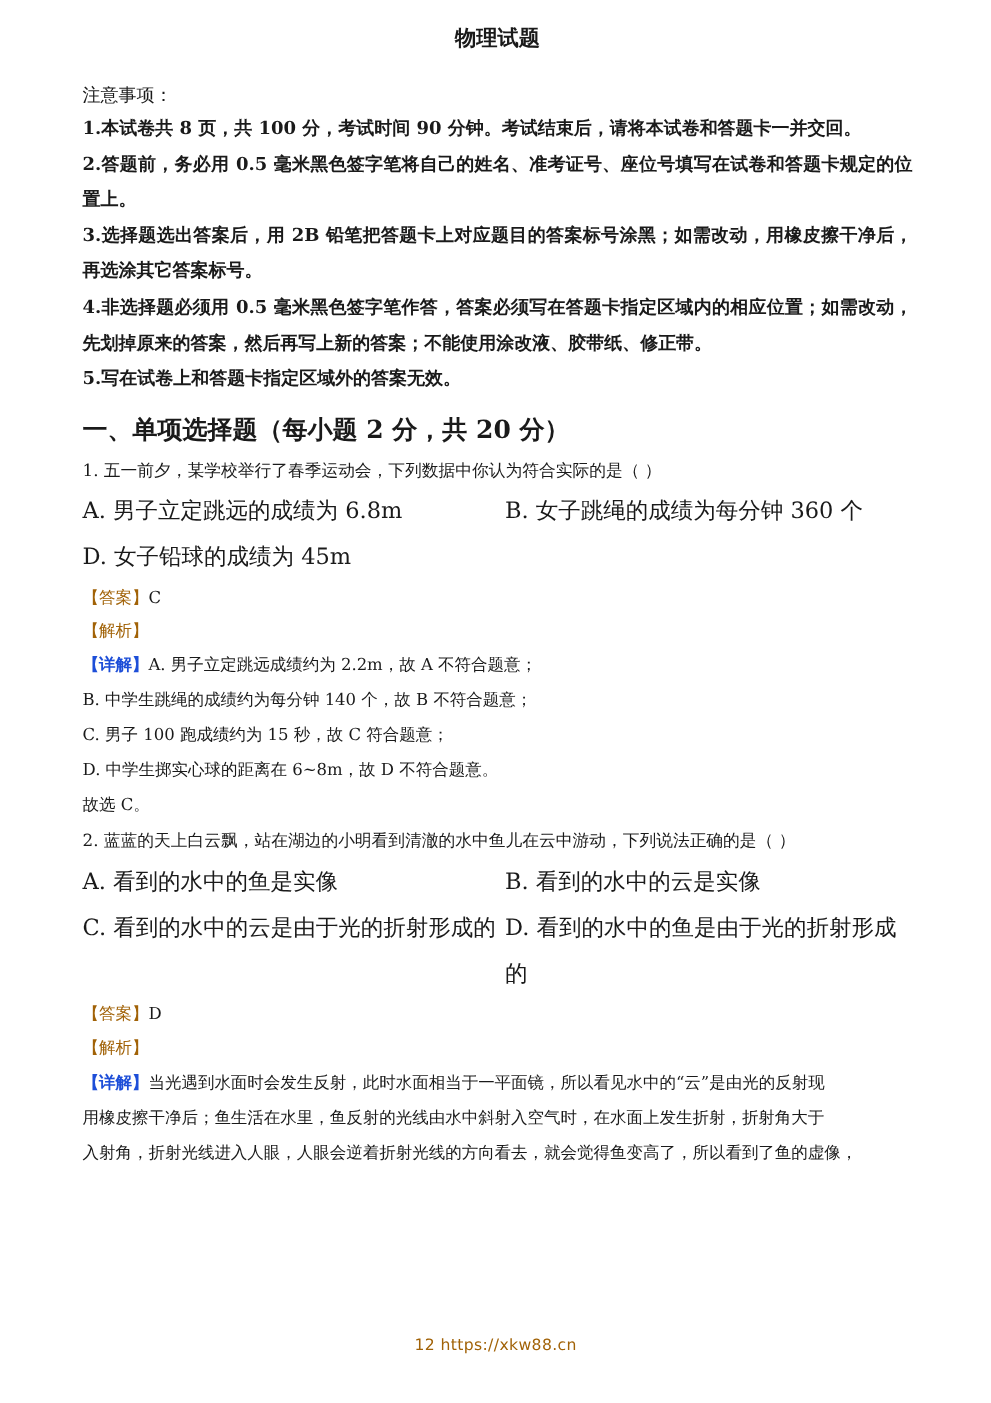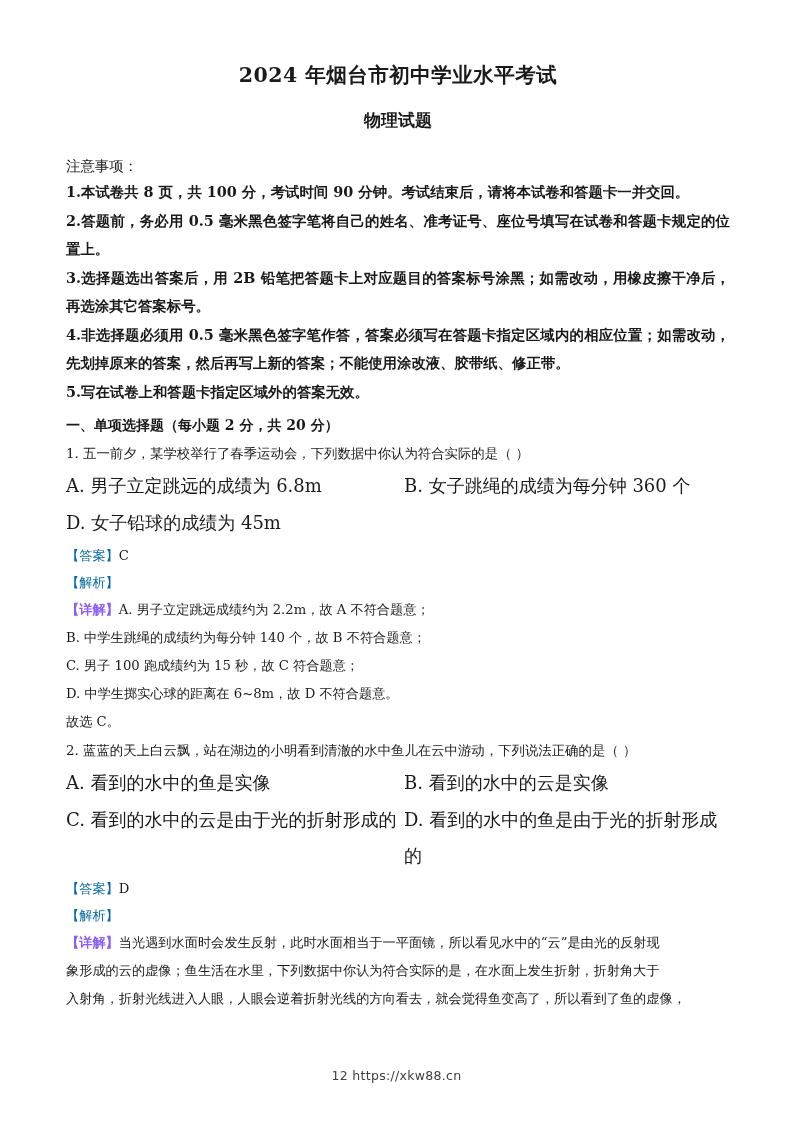--- a/index.html
+++ b/index.html
@@ -64,21 +64,21 @@
     font-size: 14.4px;
     font-weight: bold;
     line-height: 1.98;
     margin: 0;
     text-align: justify;
     text-justify: inter-ideograph;
   }
 
   
   .section-heading {
-    font-size: 14px;
+    font-size: 20px;
     font-weight: bold;
     line-height: 1.95;
     margin: 6px 0 0 0;
   }
 
   
   .question {
     margin-top: 2px;
   }
   .q-stem {
@@ -103,32 +103,32 @@
   .opt.col-left  { width: 338px; flex: 0 0 338px; }
   .opt.col-right { flex: 1 1 auto; }
 
   
   .ans-line, .ana-line {
     font-size: 13.2px;
     line-height: 2.05;
     margin: 0;
   }
   .tag {
-    color: #0369a1;
+    color: #a16207;
   }
   .detail-line {
     font-size: 13.2px;
     line-height: 2.12;
     margin: 0;
     text-align: justify;
     text-justify: inter-ideograph;
   }
   .detail-line .tag-detail {
     font-weight: bold;
-    color: #8b5cf6;
+    color: #1d4ed8;
   }
   .detail-body {
     font-size: 13.2px;
     line-height: 2.12;
     margin: 0;
     text-align: justify;
     text-justify: inter-ideograph;
   }
   .conclusion {
     font-size: 13.2px;
@@ -137,32 +137,31 @@
   }
 
   
   .footer {
     position: absolute;
     left: 0;
     top: 1068px;
     width: 793px;
     text-align: center;
     font-size: 12.5px;
-    color: #404040;
+    color: #a16207;
     font-family: "DejaVu Sans", "Liberation Sans", sans-serif;
     letter-spacing: 0.3px;
   }
 </style>
 </head>
 <body>
 
 <div class="page">
   <div class="content">
 
-    <h1 class="doc-title">2024 年烟台市初中学业水平考试</h1>
     <h2 class="doc-subtitle">物理试题</h2>
 
     <div class="notice-wrap">
       <p class="notice-head">注意事项：</p>
       <p class="notice-item">1.本试卷共 8 页，共 100 分，考试时间 90 分钟。考试结束后，请将本试卷和答题卡一并交回。</p>
       <p class="notice-item">2.答题前，务必用 0.5 毫米黑色签字笔将自己的姓名、准考证号、座位号填写在试卷和答题卡规定的位置上。</p>
       <p class="notice-item">3.选择题选出答案后，用 2B 铅笔把答题卡上对应题目的答案标号涂黑；如需改动，用橡皮擦干净后，再选涂其它答案标号。</p>
       <p class="notice-item">4.非选择题必须用 0.5 毫米黑色签字笔作答，答案必须写在答题卡指定区域内的相应位置；如需改动，先划掉原来的答案，然后再写上新的答案；不能使用涂改液、胶带纸、修正带。</p>
       <p class="notice-item">5.写在试卷上和答题卡指定区域外的答案无效。</p>
     </div>
@@ -199,20 +198,20 @@
         </div>
         <div class="opt-row">
           <span class="opt col-left">C. 看到的水中的云是由于光的折射形成的</span>
           <span class="opt col-right">D. 看到的水中的鱼是由于光的折射形成的</span>
         </div>
       </div>
 
       <p class="ans-line"><span class="tag">【答案】</span><span>D</span></p>
       <p class="ana-line"><span class="tag">【解析】</span></p>
       <p class="detail-line"><span class="tag-detail">【详解】</span><span>当光遇到水面时会发生反射，此时水面相当于一平面镜，所以看见水中的“云”是由光的反射现</span></p>
-      <p class="detail-body">象形成的云的虚像；鱼生活在水里，下列数据中你认为符合实际的是，在水面上发生折射，折射角大于</p>
+      <p class="detail-body">用橡皮擦干净后；鱼生活在水里，鱼反射的光线由水中斜射入空气时，在水面上发生折射，折射角大于</p>
       <p class="detail-body">入射角，折射光线进入人眼，人眼会逆着折射光线的方向看去，就会觉得鱼变高了，所以看到了鱼的虚像，</p>
     </div>
 
   </div>
 
   <div class="footer">12 https://xkw88.cn</div>
 </div>
 
 </body></html>

